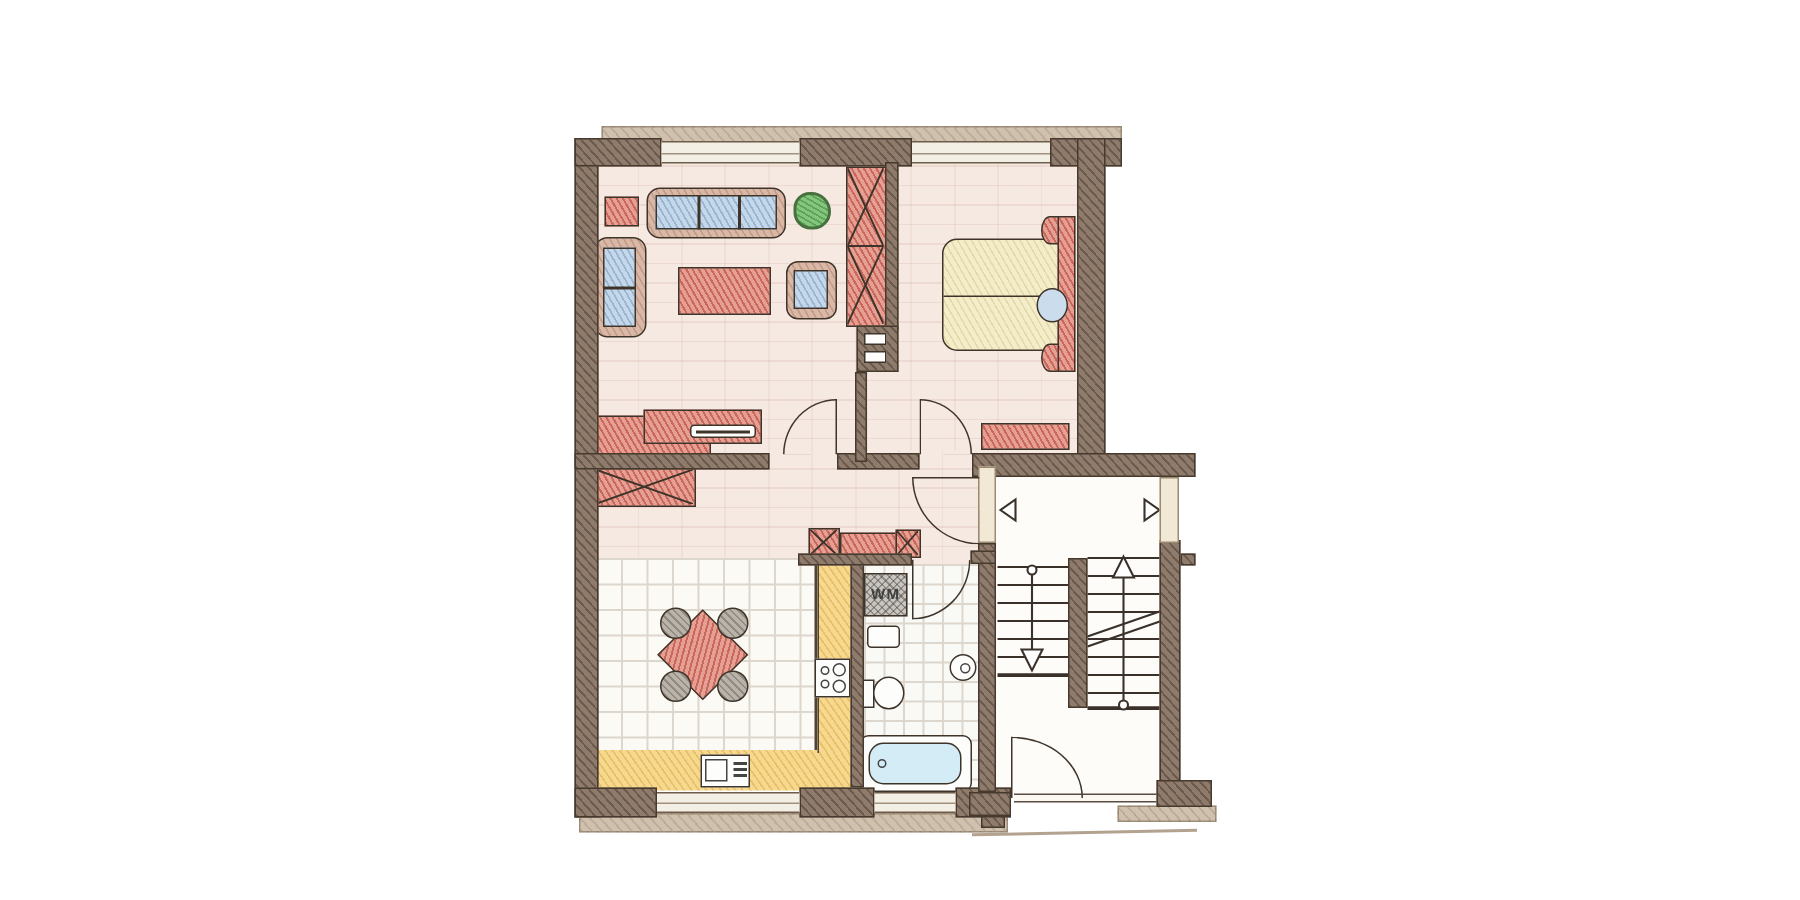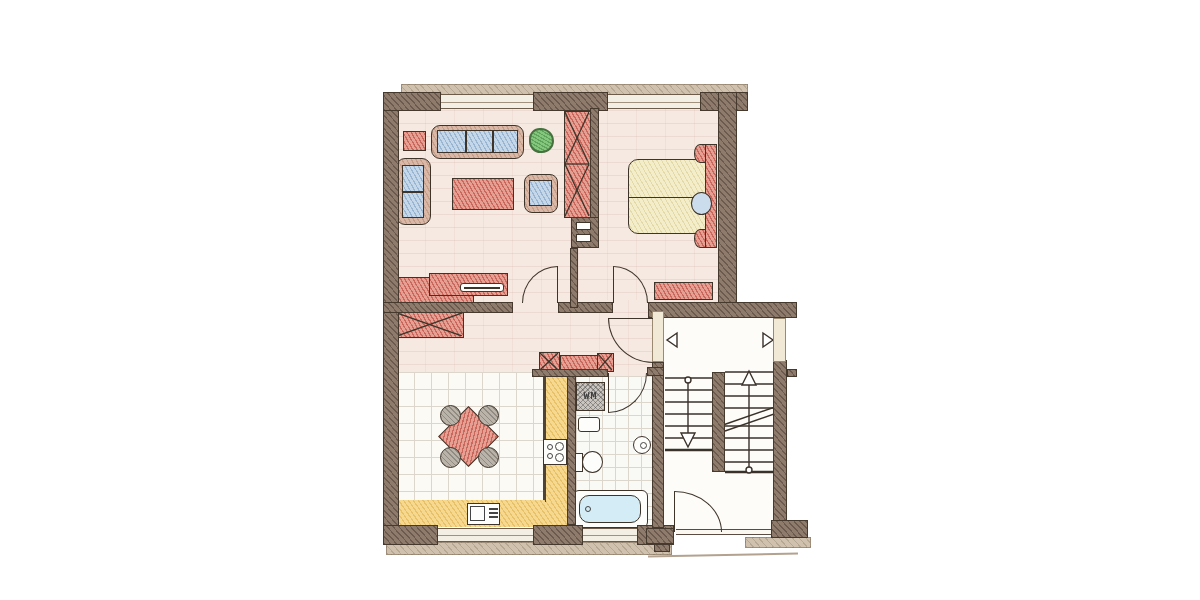--- a/index.html
+++ b/index.html
@@ -1,17 +1,17 @@
 <!DOCTYPE html>
 <html style="--c-wall: #8f7b6b; --c-wall-stroke: #46392d; --c-outline: #3e342a; --c-floor: #f6e9e1; --c-coping: #cfc1ae; --c-pillar: #f1e9d6; --c-red: #e5a093; --c-tan: #d9b8a7; --c-blue: #c5d8e9; --c-cream: #f4edca; --c-yellow: #f6d88e; --c-tub: #d3ecf5; --c-green: #83c67c; --c-gray: #c9c5be; --c-chair-gray: #b9b3a9; --c-tile-line: #dcd6cc; --c-white-floor: #fdfcf8;"><head>
 <meta charset="utf-8">
 <style>
   html,body{margin:0;padding:0;background:#fff;}
   #stage{position:relative;width:1200px;height:600px;background:#fff;overflow:hidden;
-         font-family:Liberation Mono, monospace;}
+         font-family:Liberation Sans, sans-serif;}
   .abs{position:absolute;box-sizing:border-box;}
   
   .wall{background-color:var(--c-wall,#8f7b6b);
         background-image:repeating-linear-gradient(48deg,rgba(40,30,22,.35) 0 1.3px,transparent 1.3px 4.4px);
         border:1px solid var(--c-wall-stroke,#46392d);z-index:3;}
   .coping{background-color:var(--c-coping,#cfc1ae);
         background-image:repeating-linear-gradient(48deg,rgba(110,90,70,.25) 0 1px,transparent 1px 5px);
         border:1px solid rgba(120,100,80,.55);z-index:0;}
   .pillar{background:var(--c-pillar,#f1e9d6);border:1px solid #9b8a72;z-index:3;}
   .window{background:#f4efe5;border-top:1.5px solid #6e5c4b;border-bottom:1.5px solid #6e5c4b;z-index:4;}

